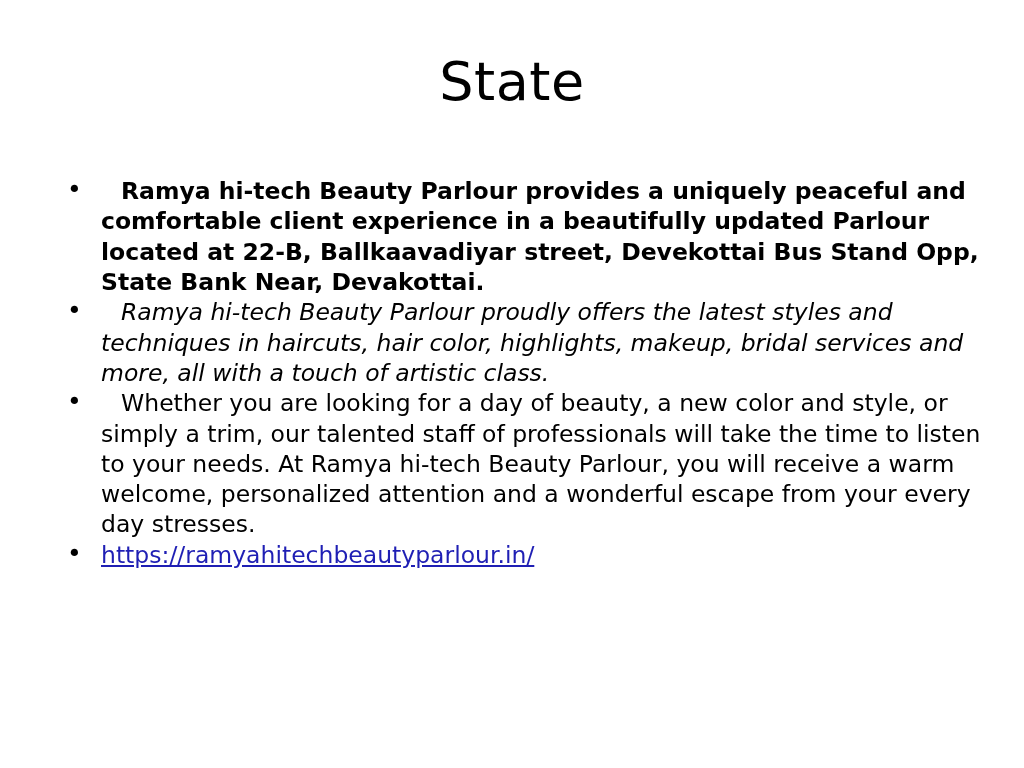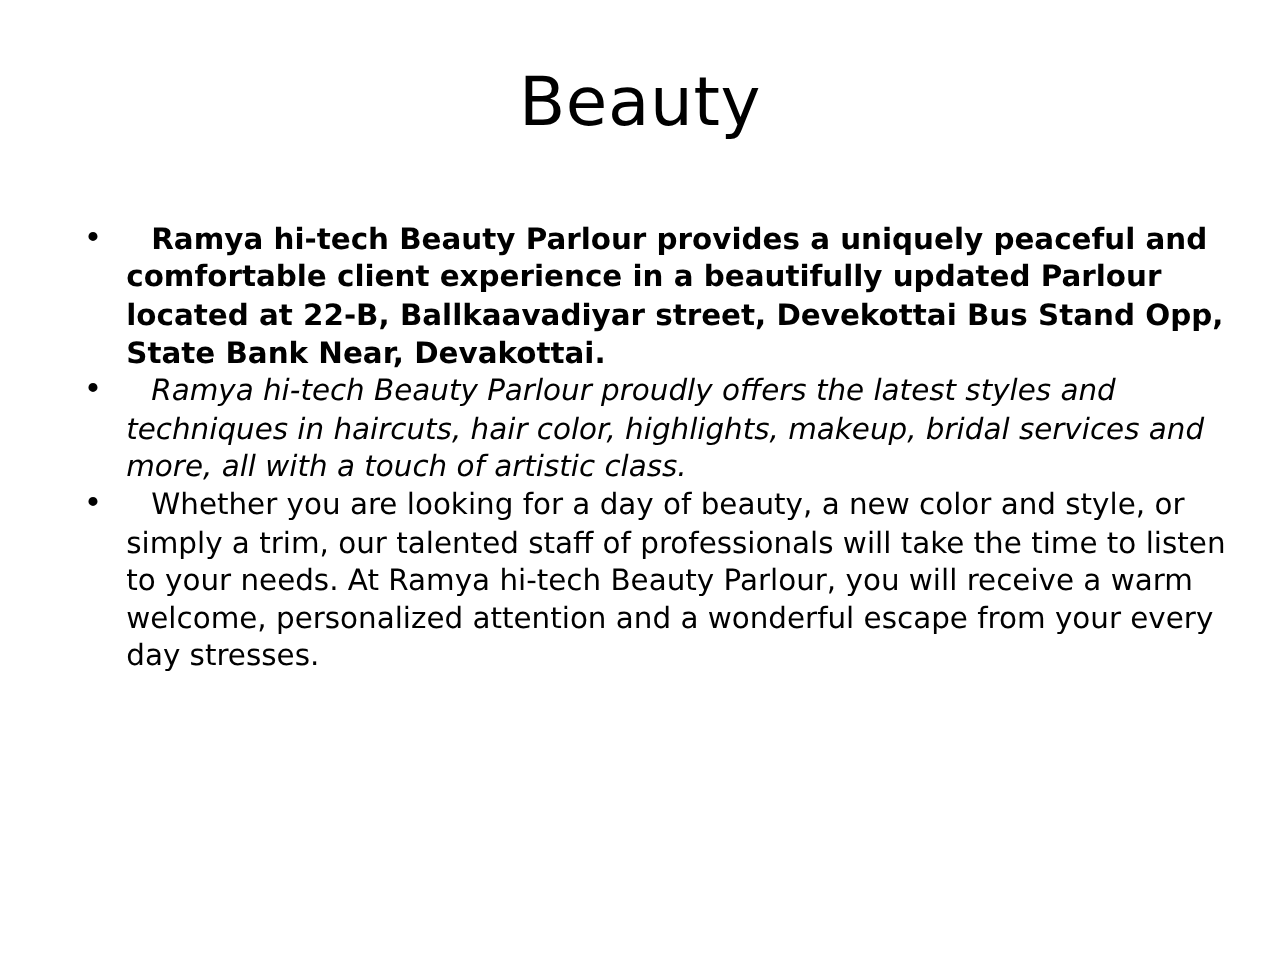--- a/index.html
+++ b/index.html
@@ -78,29 +78,32 @@
   .txt {
     display: inline;
     margin-left: 20px;
   }
 </style>
 </head>
 <body>
 
 <div class="slide">
 
-  <div class="slide-title">Beauty</div>
+  <div class="slide-title">State</div>
 
   <div class="body-block">
     <ul class="bullets">
       <li class="bold">
         <span class="txt">Ramya hi-tech Beauty Parlour provides a uniquely peaceful and comfortable client experience in a beautifully updated Parlour located at 22-B, Ballkaavadiyar street, Devekottai Bus Stand Opp, State Bank Near, Devakottai.</span>
       </li>
       <li class="italic">
         <span class="txt">Ramya hi-tech Beauty Parlour proudly offers the latest styles and techniques in haircuts, hair color, highlights, makeup, bridal services and more, all with a touch of artistic class.</span>
       </li>
       <li>
         <span class="txt">Whether you are looking for a day of beauty, a new color and style, or simply a trim, our talented staff of professionals will take the time to listen to your needs. At Ramya hi-tech Beauty Parlour, you will receive a warm welcome, personalized attention and a wonderful escape from your every day stresses.</span>
       </li>
+      <li class="spacer-above">
+        <span class="link">https://ramyahitechbeautyparlour.in/</span>
+      </li>
     </ul>
   </div>
 
 </div>
 
 </body></html>

